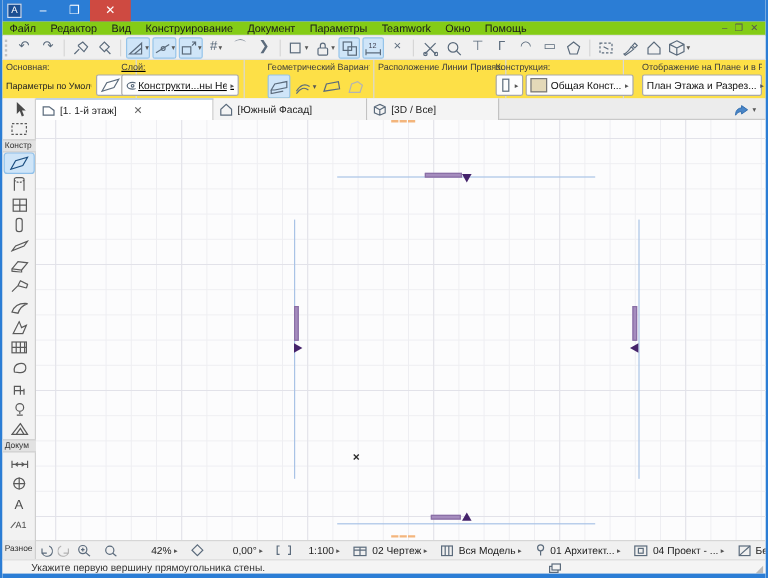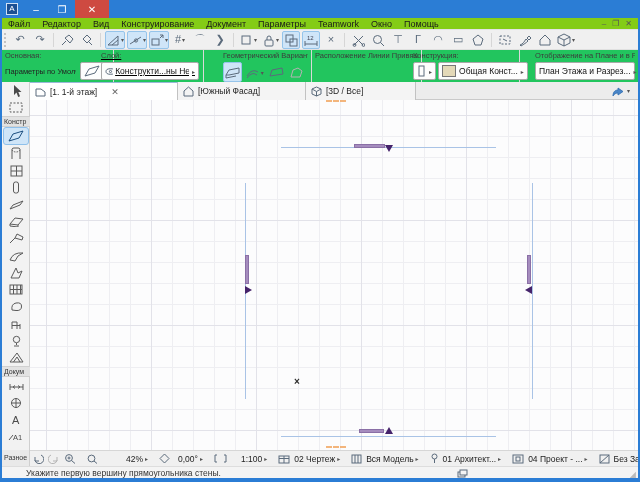--- a/index.html
+++ b/index.html
@@ -29,21 +29,21 @@
   
   .toolbar{left:0;top:30px;width:636px;height:20px;background:#f0f0f0;display:flex;align-items:center;border-bottom:1px solid #e0e0e0;}
   .grip{width:4px;height:14px;margin:0 2px;border-left:2px dotted #c2c2c2;}
   .tbtn{height:18px;min-width:18px;display:flex;align-items:center;justify-content:center;margin:0 1px;border:1px solid transparent;border-radius:2px;}
   .tbtn.on{background:#cfe5f8;border-color:#95c4ea;}
   .drop{font-size:6px;color:#555;margin-left:1px;}
   .sep{width:1px;height:14px;background:#d6d6d6;margin:0 3px;}
   .glyph{font-size:11px;color:#5b6b7c;line-height:1;}
 
   
-  .infobox{left:0;top:50px;width:636px;height:32px;background:#22c55e;}
+  .infobox{left:0;top:50px;width:636px;height:32px;background:#fde047;}
   .ibsec{position:absolute;top:0;height:32px;border-right:1px solid #d9d9d9;padding:1px 3px;}
   .iblabel{font-size:7.5px;color:#3c3c3c;white-space:nowrap;overflow:hidden;}
   .ibrow{display:flex;align-items:center;margin-top:2px;}
   .ibtn{background:#fdfdfd;border:1px solid #a9a9a9;border-radius:2px;height:18px;display:flex;align-items:center;
         padding:0 3px;font-size:8.5px;color:#111;white-space:nowrap;}
   .ibtn .drop{margin-left:3px;}
   .geo{width:21px;height:20px;display:flex;align-items:center;justify-content:center;border:1px solid transparent;border-radius:2px;margin-right:2px;}
   .geo.on{background:#cfe5f8;border-color:#95c4ea;}
   .deftxt{font-size:7.5px;color:#222;margin-right:4px;white-space:nowrap;overflow:hidden;max-width:74px;}
   .swatch{width:14px;height:12px;background:#e4d9b8;border:1px solid #777;margin-right:3px;}
@@ -551,21 +551,21 @@
         </svg>
       </span>
     <span class="qval" style="margin-left:26px;text-align:center;">42%</span>
     <span class="qdrop">▸</span>
     <span class="qsep"></span>
     <span class="qicon">
       <svg class="svgi" width="11" height="11">
           <path d="M5.5 1 L10 5.5 L5.5 10 L1 5.5 Z"></path>
         </svg>
       </span>
-    <span class="qval" style="margin-left:6px;">0,00°</span>
+    <span class="qval" style="margin-left:22px;">0,00°</span>
     <span class="qdrop">▸</span>
     <span class="qsep"></span>
     <span class="qicon">
       <svg class="svgi" width="13" height="9">
           <path d="M3 1 H1 V8 H3 M10 1 H12 V8 H10"></path>
         </svg>
       </span>
     <span class="qval" style="margin-left:12px;">1:100</span>
     <span class="qdrop">▸</span>
     <span class="qsep"></span>

